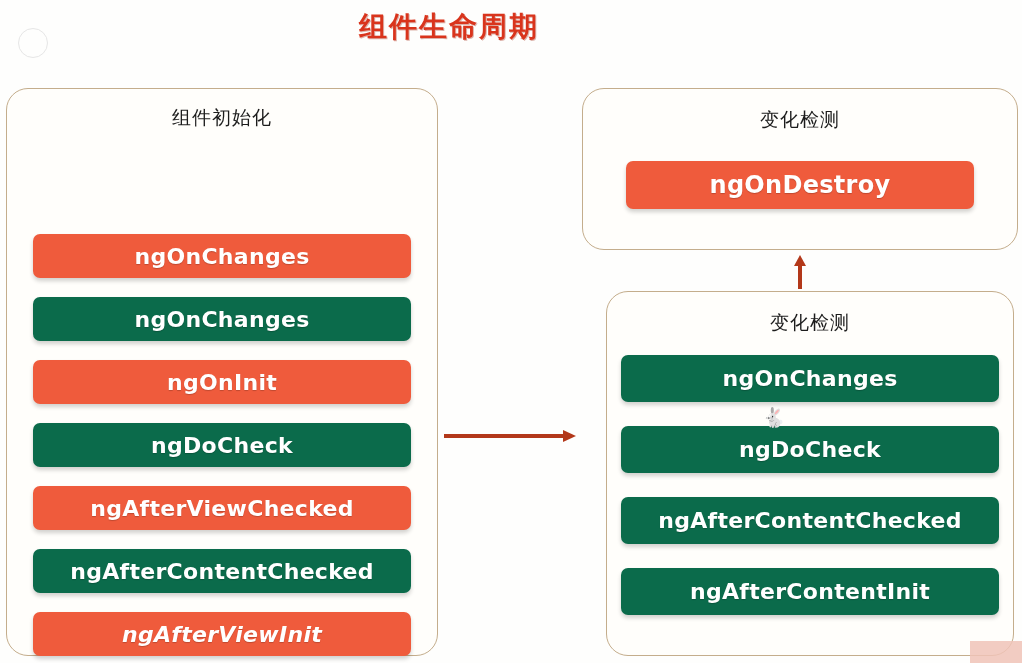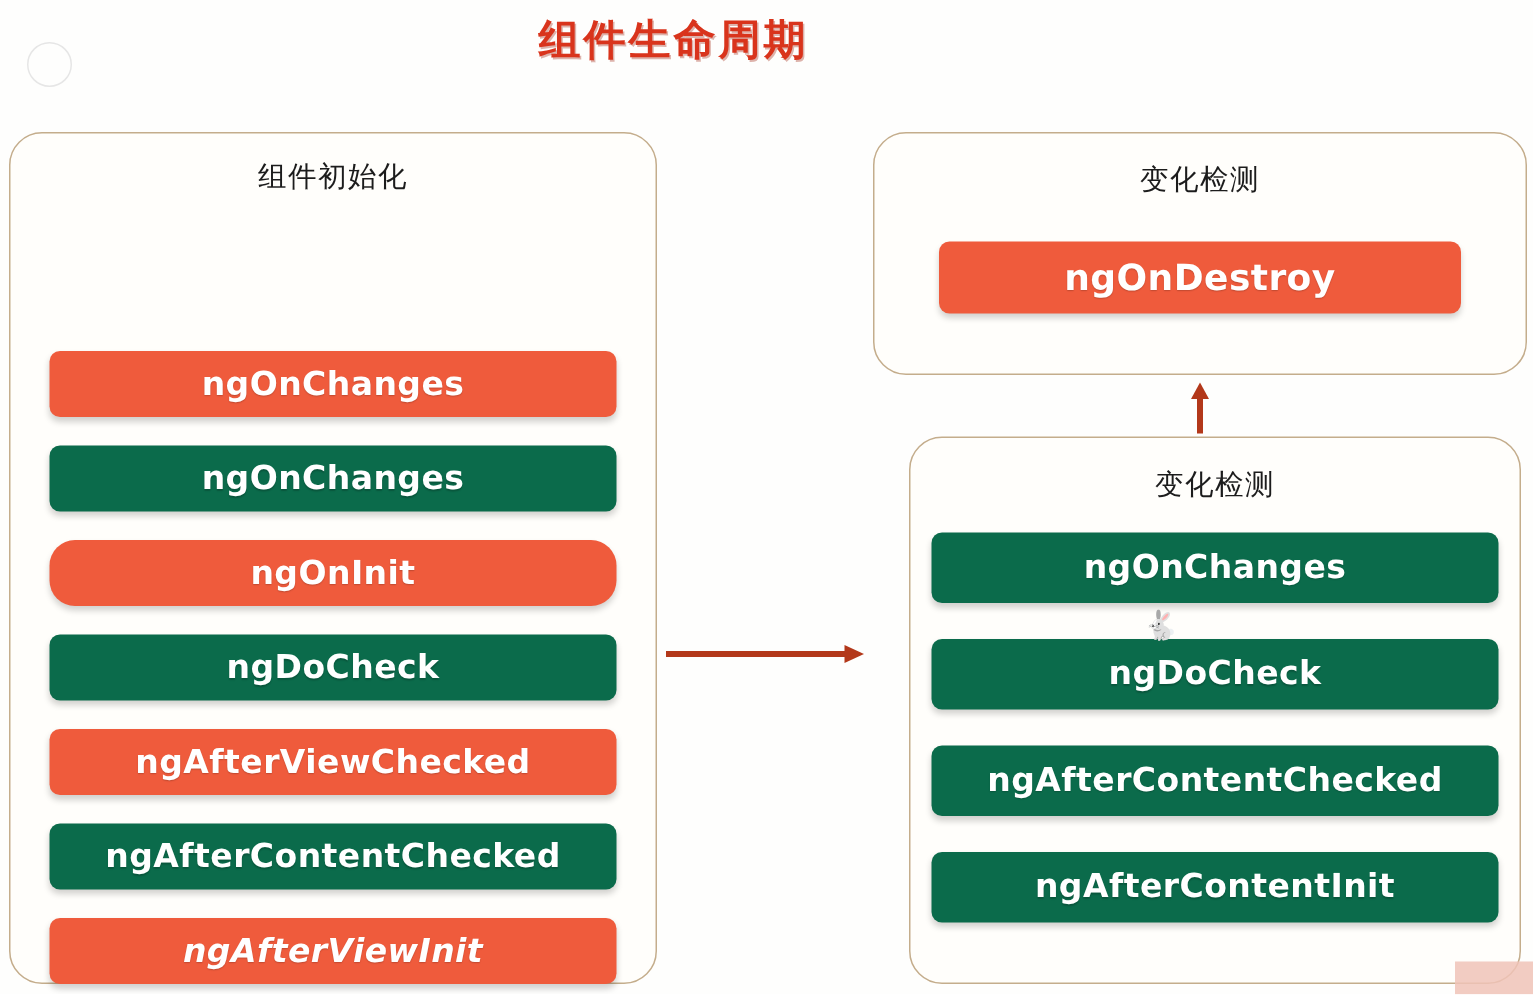--- a/index.html
+++ b/index.html
@@ -175,21 +175,21 @@
 
   <div class="corner-circle"></div>
 
   <div class="title" style="color: rgb(217, 52, 28);">组件生命周期</div>
 
   <div class="panel" id="panel-init" style="border-color: rgb(196, 173, 140);">
     <div class="panel-title">组件初始化</div>
     <div class="bars">
         <div class="bar orange" style="background: rgb(239, 91, 60);">ngOnChanges</div>
         <div class="bar green" style="background: rgb(11, 107, 75);">ngOnChanges</div>
-        <div class="bar orange" style="background: rgb(239, 91, 60); border-radius: 17px;">ngOnInit</div>
+        <div class="bar orange" style="background: rgb(239, 91, 60);">ngOnInit</div>
         <div class="bar green" style="background: rgb(11, 107, 75);">ngDoCheck</div>
         <div class="bar orange" style="background: rgb(239, 91, 60);">ngAfterViewChecked</div>
         <div class="bar green" style="background: rgb(11, 107, 75);">ngAfterContentChecked</div>
         <div class="bar orange" style="background: rgb(239, 91, 60); font-style: italic;">ngAfterViewInit</div>
       </div>
   </div>
 
   <div class="panel" id="panel-destroy" style="border-color: rgb(196, 173, 140);">
     <div class="panel-title">变化检测</div>
     <div class="bars">

